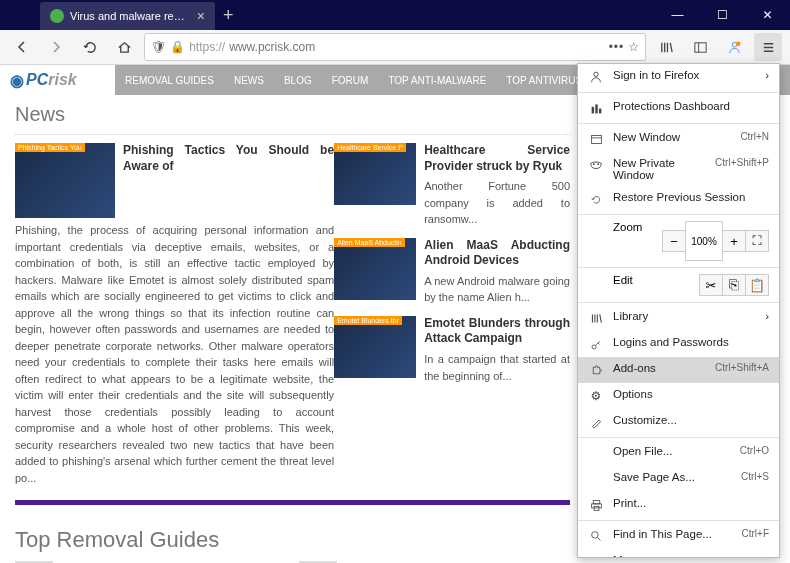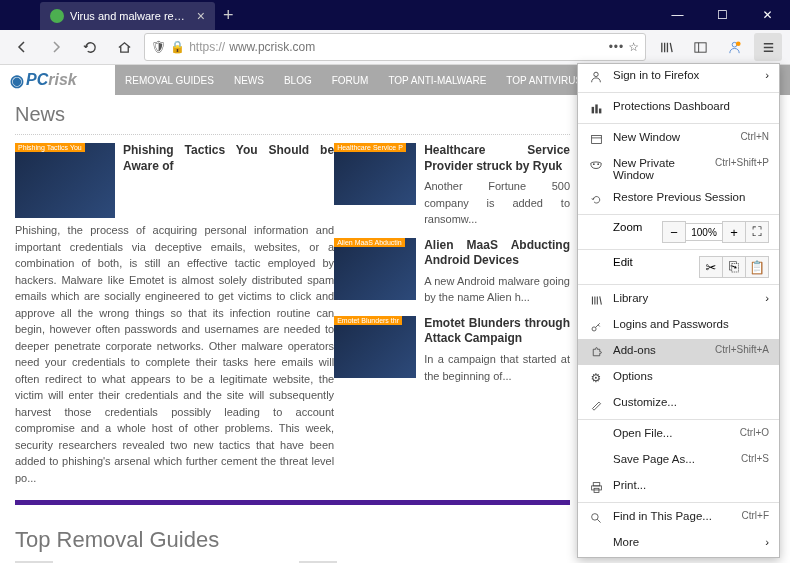--- a/index.html
+++ b/index.html
@@ -45,21 +45,21 @@
 .mrow { display: flex; align-items: flex-start; padding: 5px 10px; color: #222; }
 .mrow.sel { background: #d8d8d8; }
 .micon { width: 16px; height: 16px; margin-right: 9px; display: inline-flex; align-items: center; justify-content: center; color: #444; flex-shrink: 0; font-size: 12px; }
 .mlabel { flex: 1; }
 .mshort { color: #666; font-size: 10px; }
 .msep { border-top: 1px solid #e0e0e0; margin: 2px 0; }
 .zoomrow, .editrow { display: flex; align-items: flex-start; padding: 4px 10px; }
 .zoomrow .mlabel, .editrow .mlabel { flex: 1; }
 .zctl { display: flex; align-items: center; gap: 0; }
 .zbtn { width: 24px; height: 22px; border: 1px solid #ccc; display: flex; align-items: center; justify-content: center; background: #f7f7f7; font-size: 13px; margin-left: -1px; }
-.zval { width: 38px; height: 18px; border: 1px solid #ccc; display: flex; align-items: center; justify-content: center; font-size: 10px; background: #fff; margin-left: -1px; }
+.zval { width: 38px; height: 40px; border: 1px solid #ccc; display: flex; align-items: center; justify-content: center; font-size: 10px; background: #fff; margin-left: -1px; }
 svg { display: block; }
 .removal-row { display: flex; gap: 12px; }
 .removal-item { flex: 1; display: flex; gap: 6px; align-items: center; }
 .removal-thumb { width: 38px; height: 28px; background: #ddd; flex-shrink: 0; }
 .removal-title { font-size: 12px; font-weight: bold; color: #333; }
 </style>
 </head>
 <body>
 
 <div class="titlebar">

